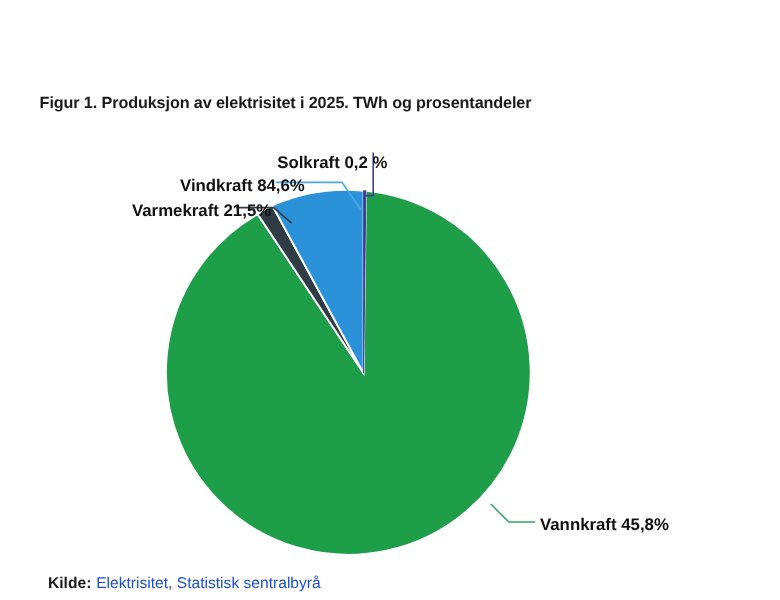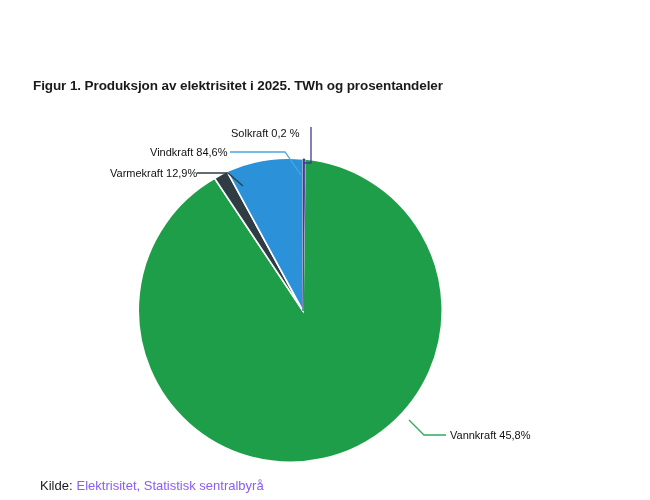--- a/index.html
+++ b/index.html
@@ -33,22 +33,22 @@
     letter-spacing: -0.1px;
     white-space: nowrap;
   }
   #pie-svg {
     position: absolute;
     left: 0;
     top: 0;
   }
   .slice-label {
     position: absolute;
-    font-size: 11px;
-    font-weight: normal;
+    font-size: 14px;
+    font-weight: bold;
     color: #111111;
     white-space: nowrap;
     text-align: center;
   }
   #label-solkraft {
     left: 231px;
     top: 101px;
   }
   #label-vindkraft {
     left: 150px;
@@ -63,21 +63,21 @@
     top: 403px;
   }
   #source-line {
     position: absolute;
     left: 40px;
     top: 452px;
     font-size: 13px;
     white-space: nowrap;
   }
   #source-label {
-    font-weight: normal;
+    font-weight: bold;
     color: #1a1a1a;
   }
   #source-link {
     color: #1a8a4a;
     margin-left: 4px;
   }
 </style>
 </head>
 <body>
 
@@ -101,21 +101,21 @@
 
     <polyline fill="none" stroke="#2f3c44" stroke-width="1.3" points="197,147 228,147 243,160"></polyline>
 
     <polyline fill="none" stroke="#2eaa5e" stroke-width="1.3" points="446,409 424,409 409,394"></polyline>
   </svg>
 
   <div class="slice-label" id="label-solkraft">Solkraft 0,2 %</div>
 
   <div class="slice-label" id="label-vindkraft">Vindkraft 84,6%</div>
 
-  <div class="slice-label" id="label-varmekraft">Varmekraft 12,9%</div>
+  <div class="slice-label" id="label-varmekraft">Varmekraft 21,5%</div>
 
   <div class="slice-label" id="label-vannkraft">Vannkraft 45,8%</div>
 
   <div id="source-line">
-    <span id="source-label">Kilde:</span><span id="source-link" style="color: #8b5cf6;">Elektrisitet, Statistisk sentralbyrå</span>
+    <span id="source-label">Kilde:</span><span id="source-link" style="color: #1d4ed8;">Elektrisitet, Statistisk sentralbyrå</span>
   </div>
 
 </div>
 
 </body></html>

